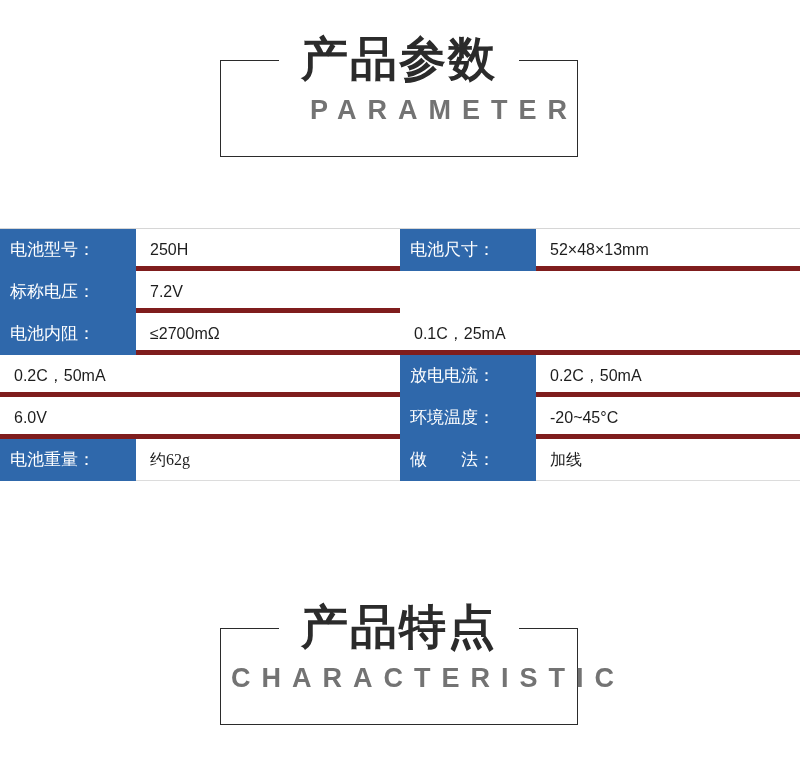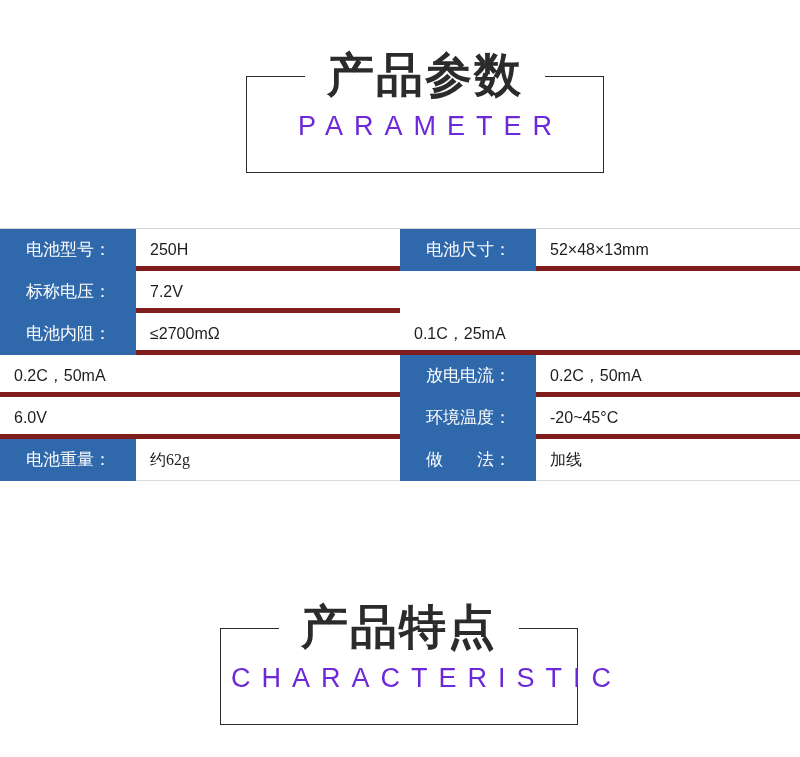--- a/index.html
+++ b/index.html
@@ -46,31 +46,31 @@
     font-weight: bold;
     color: #2b2b2b;
     letter-spacing: 2px;
     white-space: nowrap;
   }
   .section-header .subtitle {
     position: absolute;
     left: 0;
     right: 0;
     top: 34px;
-    text-align: center;
+    text-align: right;
     font-size: 27px;
     line-height: 32px;
-    font-weight: normal;
-    color: #6d28d9;
+    font-weight: bold;
+    color: #737373;
     letter-spacing: 11px;
     text-indent: 11px;
     white-space: nowrap;
   }
 
-  #header-parameter { top: 76px; margin-left: 26px; }
+  #header-parameter { top: 60px; }
   #header-characteristic { top: 628px; }
 
   
   .spec-table {
     position: absolute;
     left: 0;
     top: 228px;
     width: 800px;
   }
   .spec-toprule {
@@ -88,21 +88,21 @@
     width: 400px;
     height: 42px;
   }
   .spec-label {
     width: 136px;
     height: 42px;
     background: #2f68ab;
     color: #ffffff;
     font-size: 17px;
     line-height: 42px;
-    padding-left: 26px;
+    padding-left: 10px;
     white-space: nowrap;
     overflow: hidden;
   }
   .spec-value {
     flex: 1;
     height: 42px;
     background: #ffffff;
     color: #1d1d1d;
     font-size: 16px;
     line-height: 42px;

